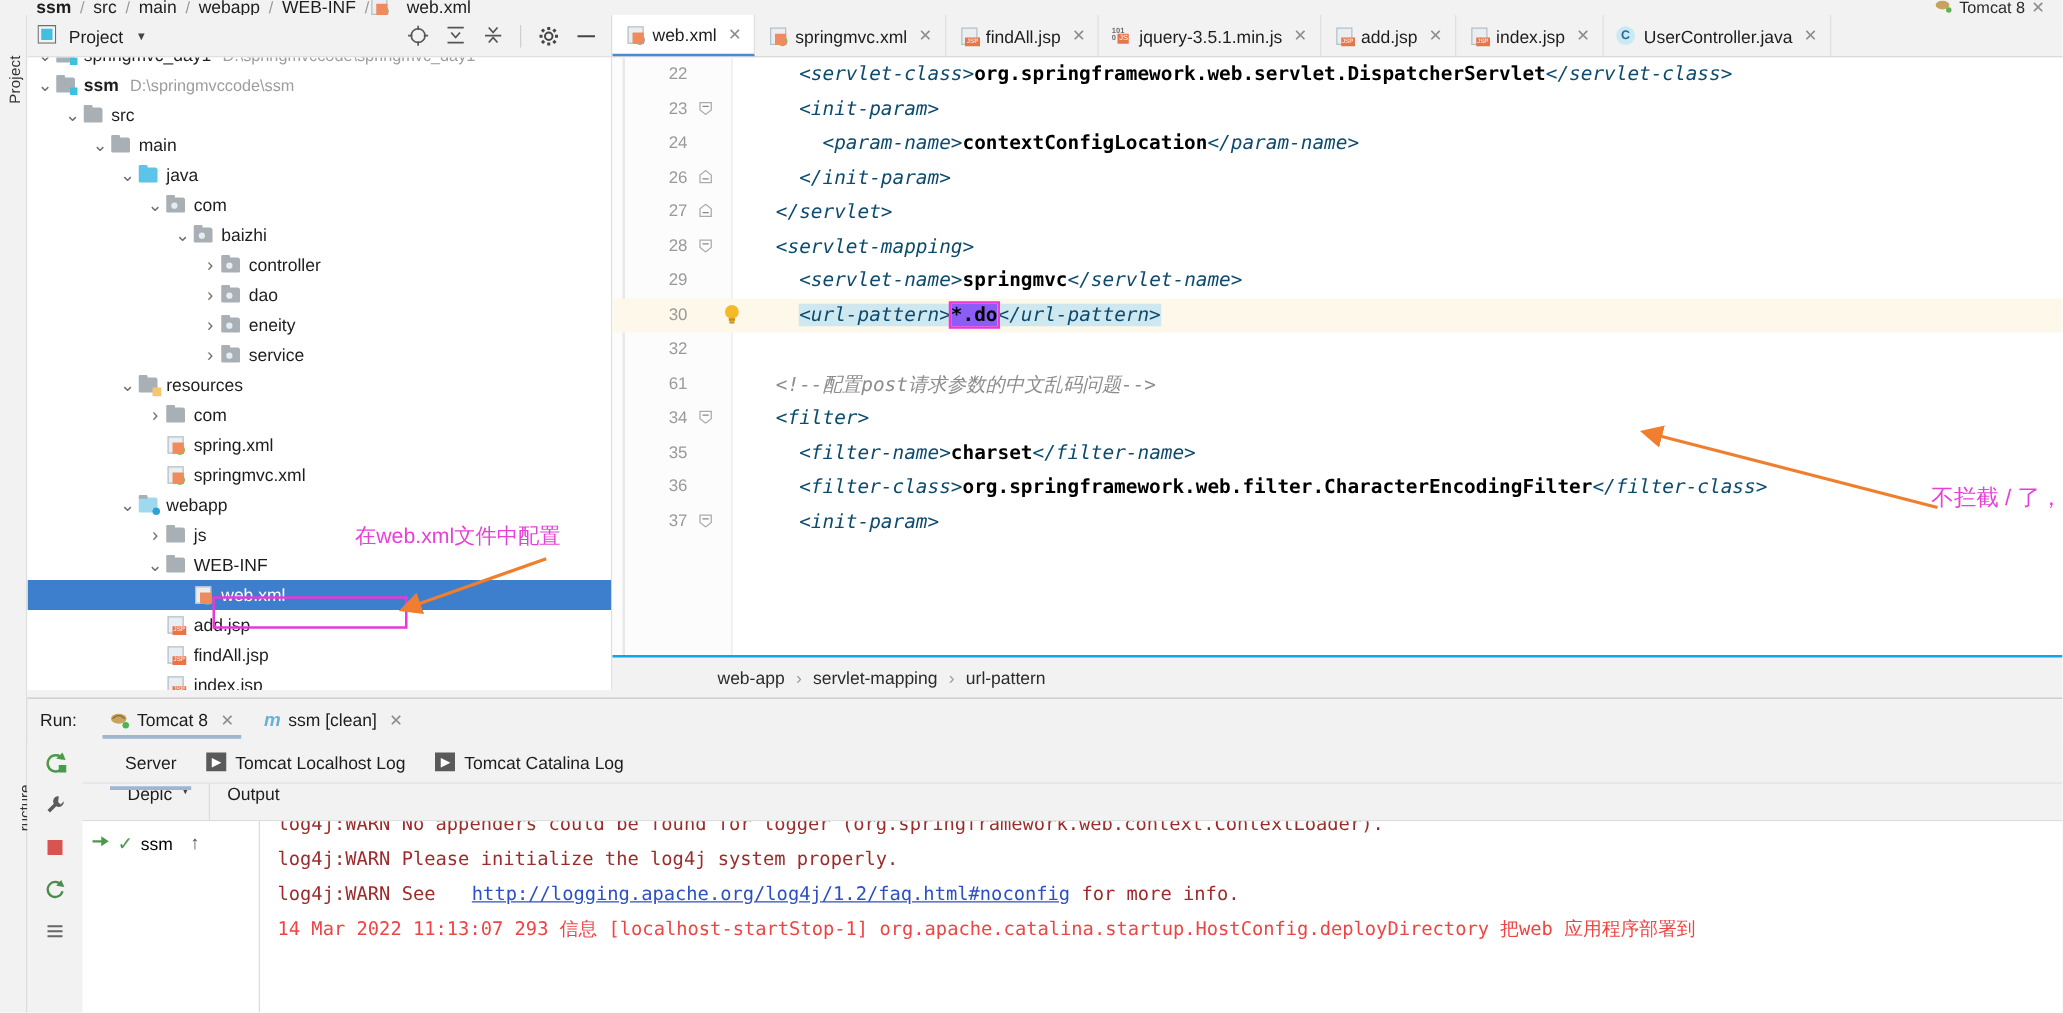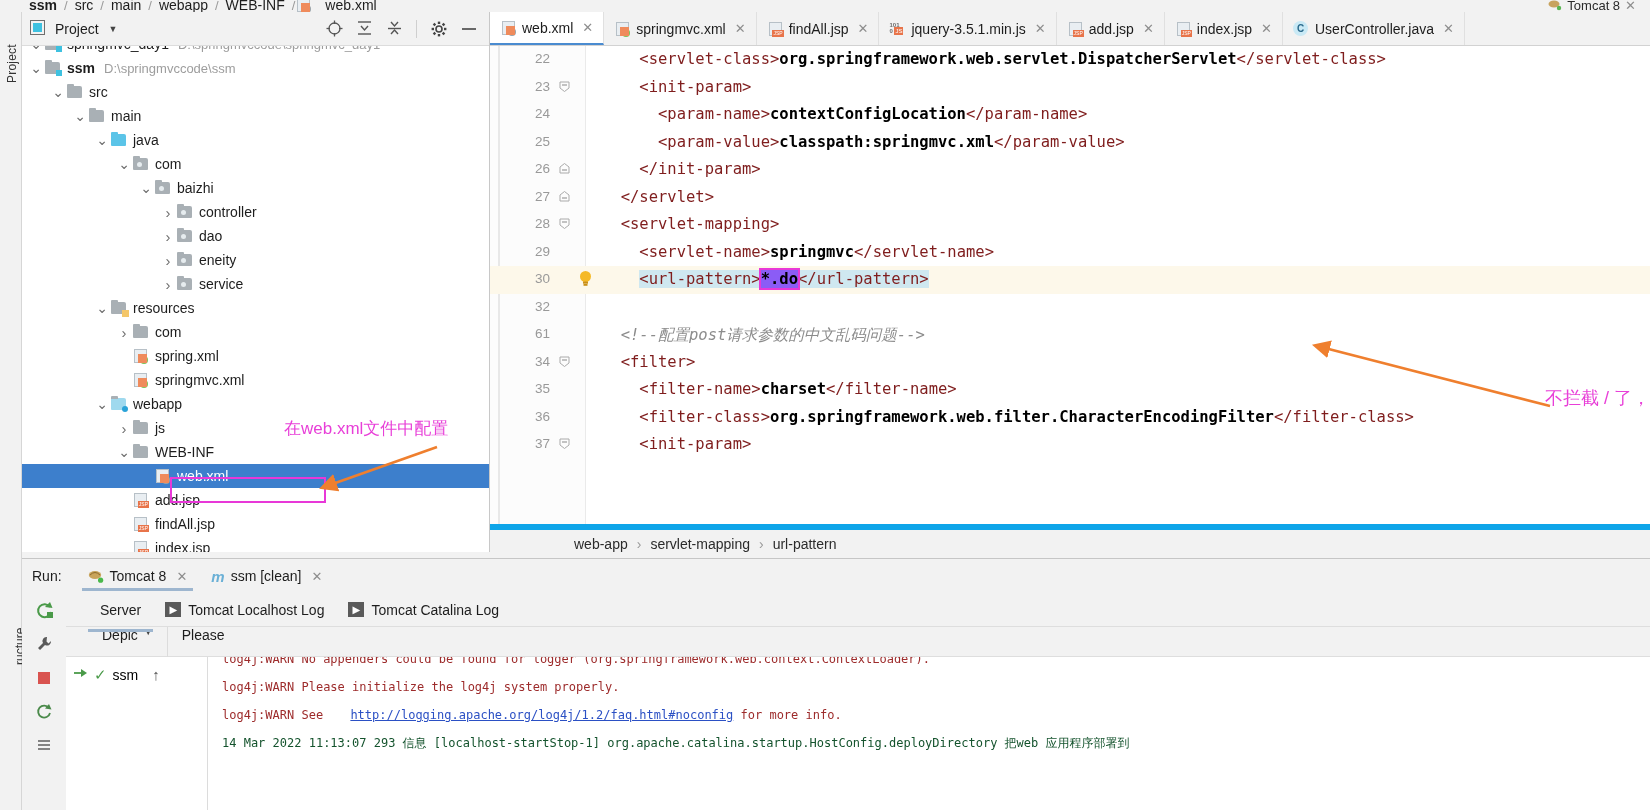--- a/index.html
+++ b/index.html
@@ -120,29 +120,29 @@
   .codearea { position:absolute; top:34px; left:0; right:0; bottom:34px; background:#fff; overflow:hidden; }
   .gutter-bg { position:absolute; left:0; top:0; width:96px; height:100%; background:#fcfcfc; border-right:1px solid #eaeaea; }
   .gutter-line { position:absolute; left:8px; top:0; width:2px; height:100%; background:#e8e8e8; }
   .code-lines { position:absolute; left:0; top:0; right:0; }
   .cl { height:27.5px; position:relative; white-space:pre; font-family:"DejaVu Sans Mono", monospace; font-size:15.5px; }
   .cl.hl { background:#fdf8ea; }
   .ln { position:absolute; left:20px; width:40px; text-align:right; color:#999; font-family:"Liberation Sans",sans-serif; font-size:13.5px; top:5px; }
   .fold { position:absolute; left:68px; top:7px; width:12px; height:12px; color:#9a9a9a; font-size:11px; text-align:center; }
   .bulb { position:absolute; left:88px; top:4px; width:16px; height:18px; }
   .ctext { position:absolute; left:112px; top:4px; }
-  .tag { color:#7f1d1d; }
+  .tag { color:#0c4a6e;font-style:italic; }
   .txt { color:#000; font-weight:bold; }
   .cmt { color:#8c8c8c; font-style:italic; }
   .hl-sel { background:#cfe8f0; }
   .boxsel { background:#8b5cf6; outline:2px solid #e838d8; }
 
   .editor-crumb {
     position:absolute; left:0; right:0; bottom:0; height:34px;
-    background:#f2f2f2; border-top:6px solid #0ea5e9;
+    background:#f2f2f2; border-top:2px solid #0ea5e9;
     display:flex; align-items:center; padding-left:84px; gap:4px;
     font-size:14px; color:#2b2b2b;
   }
   .editor-crumb .sep { color:#9a9a9a; padding:0 5px; }
 
   .code-note {
     position:absolute; left:1055px; top:340px;
     color:#e83fd8; font-size:18px; white-space:nowrap;
   }
   .code-arrow { position:absolute; left:815px; top:290px; width:250px; height:80px; }
@@ -172,21 +172,21 @@
   .left-rail { position:absolute; left:0; top:34px; width:44px; bottom:0; background:#f2f2f2; }
   .rail-ic { width:44px; height:34px; display:flex; align-items:center; justify-content:center; }
 
   .deploy-col { position:absolute; left:44px; top:98px; width:142px; bottom:0; background:#fff; border-right:1px solid #dcdcdc; }
   .deploy-inner { display:flex; align-items:center; gap:6px; padding:8px 6px; font-size:14px; }
 
   .console {
     position:absolute; left:186px; top:98px; right:0; bottom:0;
     background:#ffffff; overflow:hidden; padding-left:14px; padding-top:2px;
   }
-  .cline { font-family:"DejaVu Sans Mono", monospace; font-size:12px; color:#9d2b2b; height:28px; white-space:pre; line-height:28px; }
+  .cline { font-family:"DejaVu Sans Mono", monospace; font-size:15px; color:#9d2b2b; height:28px; white-space:pre; line-height:28px; }
   .cline a { color:#2b50c4; text-decoration:underline;padding-left:20px; }
 
   .vsplit-top { position:absolute; left:22px; top:552px; right:0; height:6px; background:#f2f2f2; }
 
   
   .topright { position:absolute; right:0; top:-6px; height:22px; display:flex; align-items:center; gap:10px; padding-right:14px; }
   .tr-item { font-size:13px; color:#2b2b2b; display:flex; align-items:center; gap:5px; }
 </style>
 </head>
 <body>
@@ -539,21 +539,20 @@
     <div class="codearea">
       <div class="gutter-bg"></div>
       <div class="gutter-line"></div>
       <div class="code-lines" id="code-root">
           <div class="cl"><span class="ln">22</span><span class="ctext"><span class="txt">    </span><span class="tag">&lt;servlet-class&gt;</span><span class="txt">org.springframework.web.servlet.DispatcherServlet</span><span class="tag">&lt;/servlet-class&gt;</span></span></div>
           <div class="cl"><span class="ln">23</span><span class="fold"><svg width="11" height="11" viewBox="0 0 11 11">
                 <path d="M1 1 h9 v6 l-4.5 3.5 L1 7 z" fill="none" stroke="#aaa"></path>
                 <line x1="3" y1="4" x2="8" y2="4" stroke="#888"></line>
               </svg></span><span class="ctext"><span class="txt">    </span><span class="tag">&lt;init-param&gt;</span></span></div>
           <div class="cl"><span class="ln">24</span><span class="ctext"><span class="txt">      </span><span class="tag">&lt;param-name&gt;</span><span class="txt">contextConfigLocation</span><span class="tag">&lt;/param-name&gt;</span></span></div>
-          <div class="cl"><span class="ln">25</span><span class="ctext"><span class="txt">      </span><span class="tag">&lt;param-value&gt;</span><span class="txt">classpath:springmvc.xml</span><span class="tag">&lt;/param-value&gt;</span></span></div>
           <div class="cl"><span class="ln">26</span><span class="fold"><svg width="11" height="11" viewBox="0 0 11 11">
                 <path d="M1 10 h9 v-6 l-4.5 -3.5 L1 4 z" fill="none" stroke="#aaa"></path>
                 <line x1="3" y1="7" x2="8" y2="7" stroke="#888"></line>
               </svg></span><span class="ctext"><span class="txt">    </span><span class="tag">&lt;/init-param&gt;</span></span></div>
           <div class="cl"><span class="ln">27</span><span class="fold"><svg width="11" height="11" viewBox="0 0 11 11">
                 <path d="M1 10 h9 v-6 l-4.5 -3.5 L1 4 z" fill="none" stroke="#aaa"></path>
                 <line x1="3" y1="7" x2="8" y2="7" stroke="#888"></line>
               </svg></span><span class="ctext"><span class="txt">  </span><span class="tag">&lt;/servlet&gt;</span></span></div>
           <div class="cl"><span class="ln">28</span><span class="fold"><svg width="11" height="11" viewBox="0 0 11 11">
                 <path d="M1 1 h9 v6 l-4.5 3.5 L1 7 z" fill="none" stroke="#aaa"></path>
@@ -636,21 +635,21 @@
       </span>
     </div>
 
     <div class="sub-tabrow">
       <span class="sub-tab">
         <span>Deplc</span>
         <span style="font-size:9px;color:#444;">▼</span>
       </span>
       <span class="sub-divider"></span>
       <span class="sub-tab">
-        <span>Please</span>
+        <span>Output</span>
       </span>
     </div>
 
     <div class="left-rail">
       <div class="rail-ic">
         <svg width="19" height="19" viewBox="0 0 19 19">
             <path d="M15 6 A6.5 6.5 0 1 0 16 11" fill="none" stroke="#4a9a49" stroke-width="2"></path>
             <polygon points="15,1 17.5,7 10,6" fill="#4a9a49"></polygon>
             <rect x="12" y="11" width="6" height="6" fill="#4a9a49"></rect>
           </svg>
@@ -691,17 +690,17 @@
         <span style="color:#4a9a49;font-size:15px;">✓</span>
         <span>ssm</span>
         <span style="color:#555;font-size:15px;margin-left:8px;">↑</span>
       </div>
     </div>
 
     <div class="console" id="console-root">
         <div class="cline" style="margin-top: -14px;"><span>log4j:WARN No appenders could be found for logger (org.springframework.web.context.ContextLoader).</span></div>
         <div class="cline"><span>log4j:WARN Please initialize the log4j system properly.</span></div>
         <div class="cline"><span>log4j:WARN See </span><a href="#">http://logging.apache.org/log4j/1.2/faq.html#noconfig</a><span> for more info.</span></div>
-        <div class="cline" style="color: #14532d;"><span>14 Mar 2022 11:13:07 293 信息 [localhost-startStop-1] org.apache.catalina.startup.HostConfig.deployDirectory 把web 应用程序部署到</span></div>
+        <div class="cline" style="color: #ef4444;"><span>14 Mar 2022 11:13:07 293 信息 [localhost-startStop-1] org.apache.catalina.startup.HostConfig.deployDirectory 把web 应用程序部署到</span></div>
       </div>
   </div>
 
 </div>
 
 </body></html>

